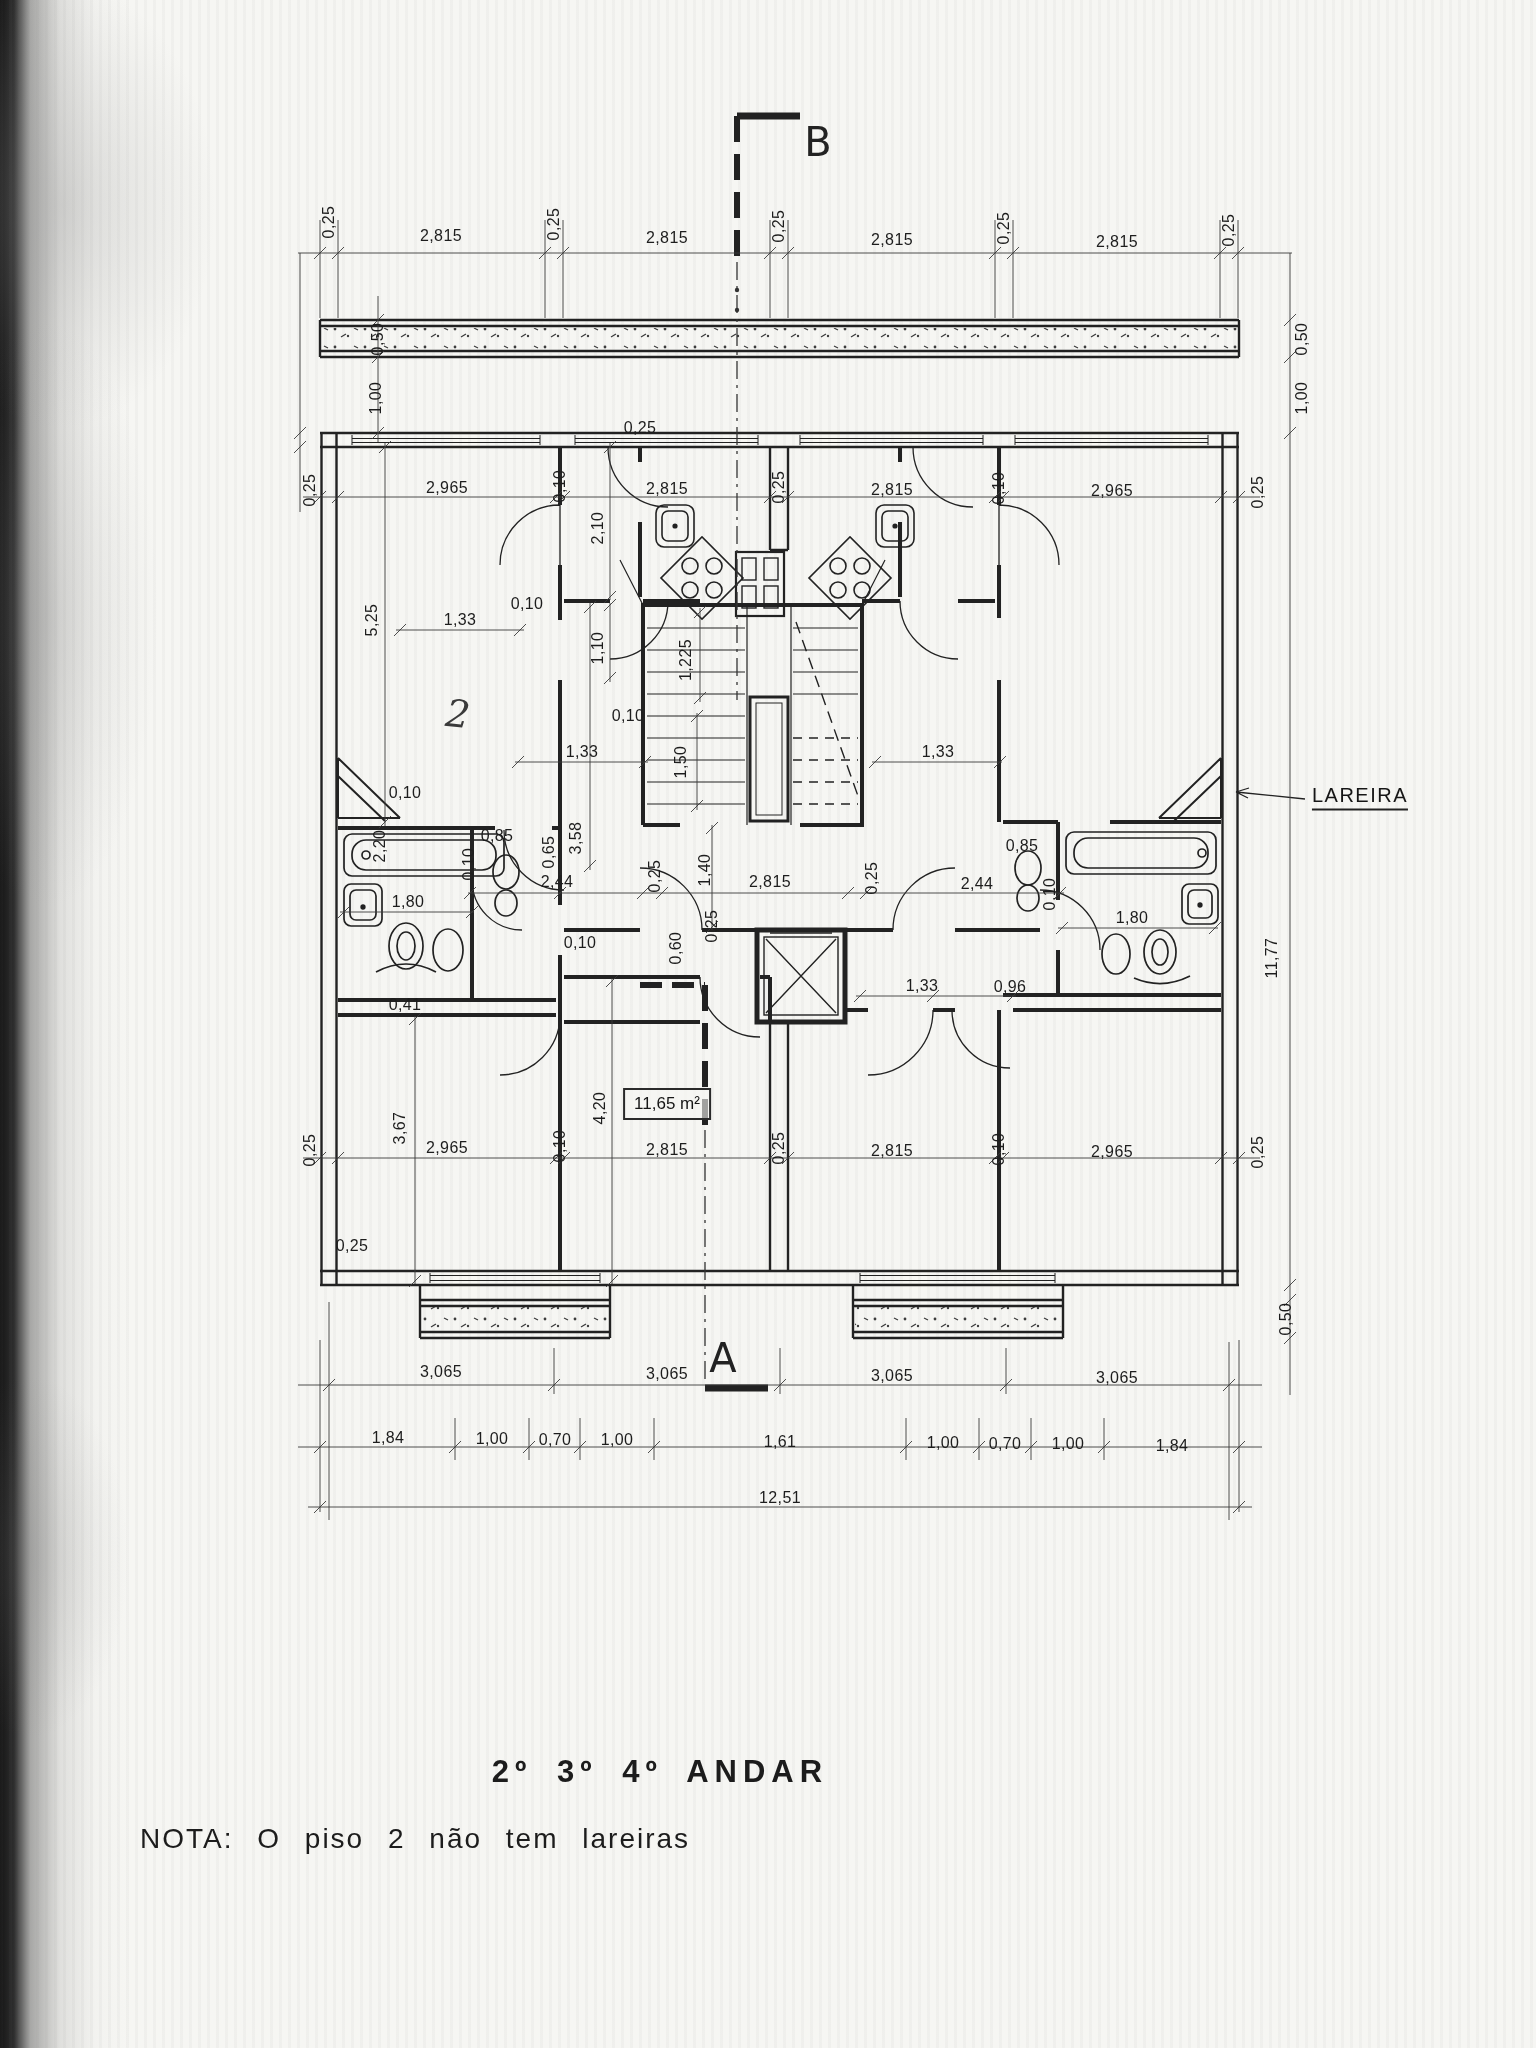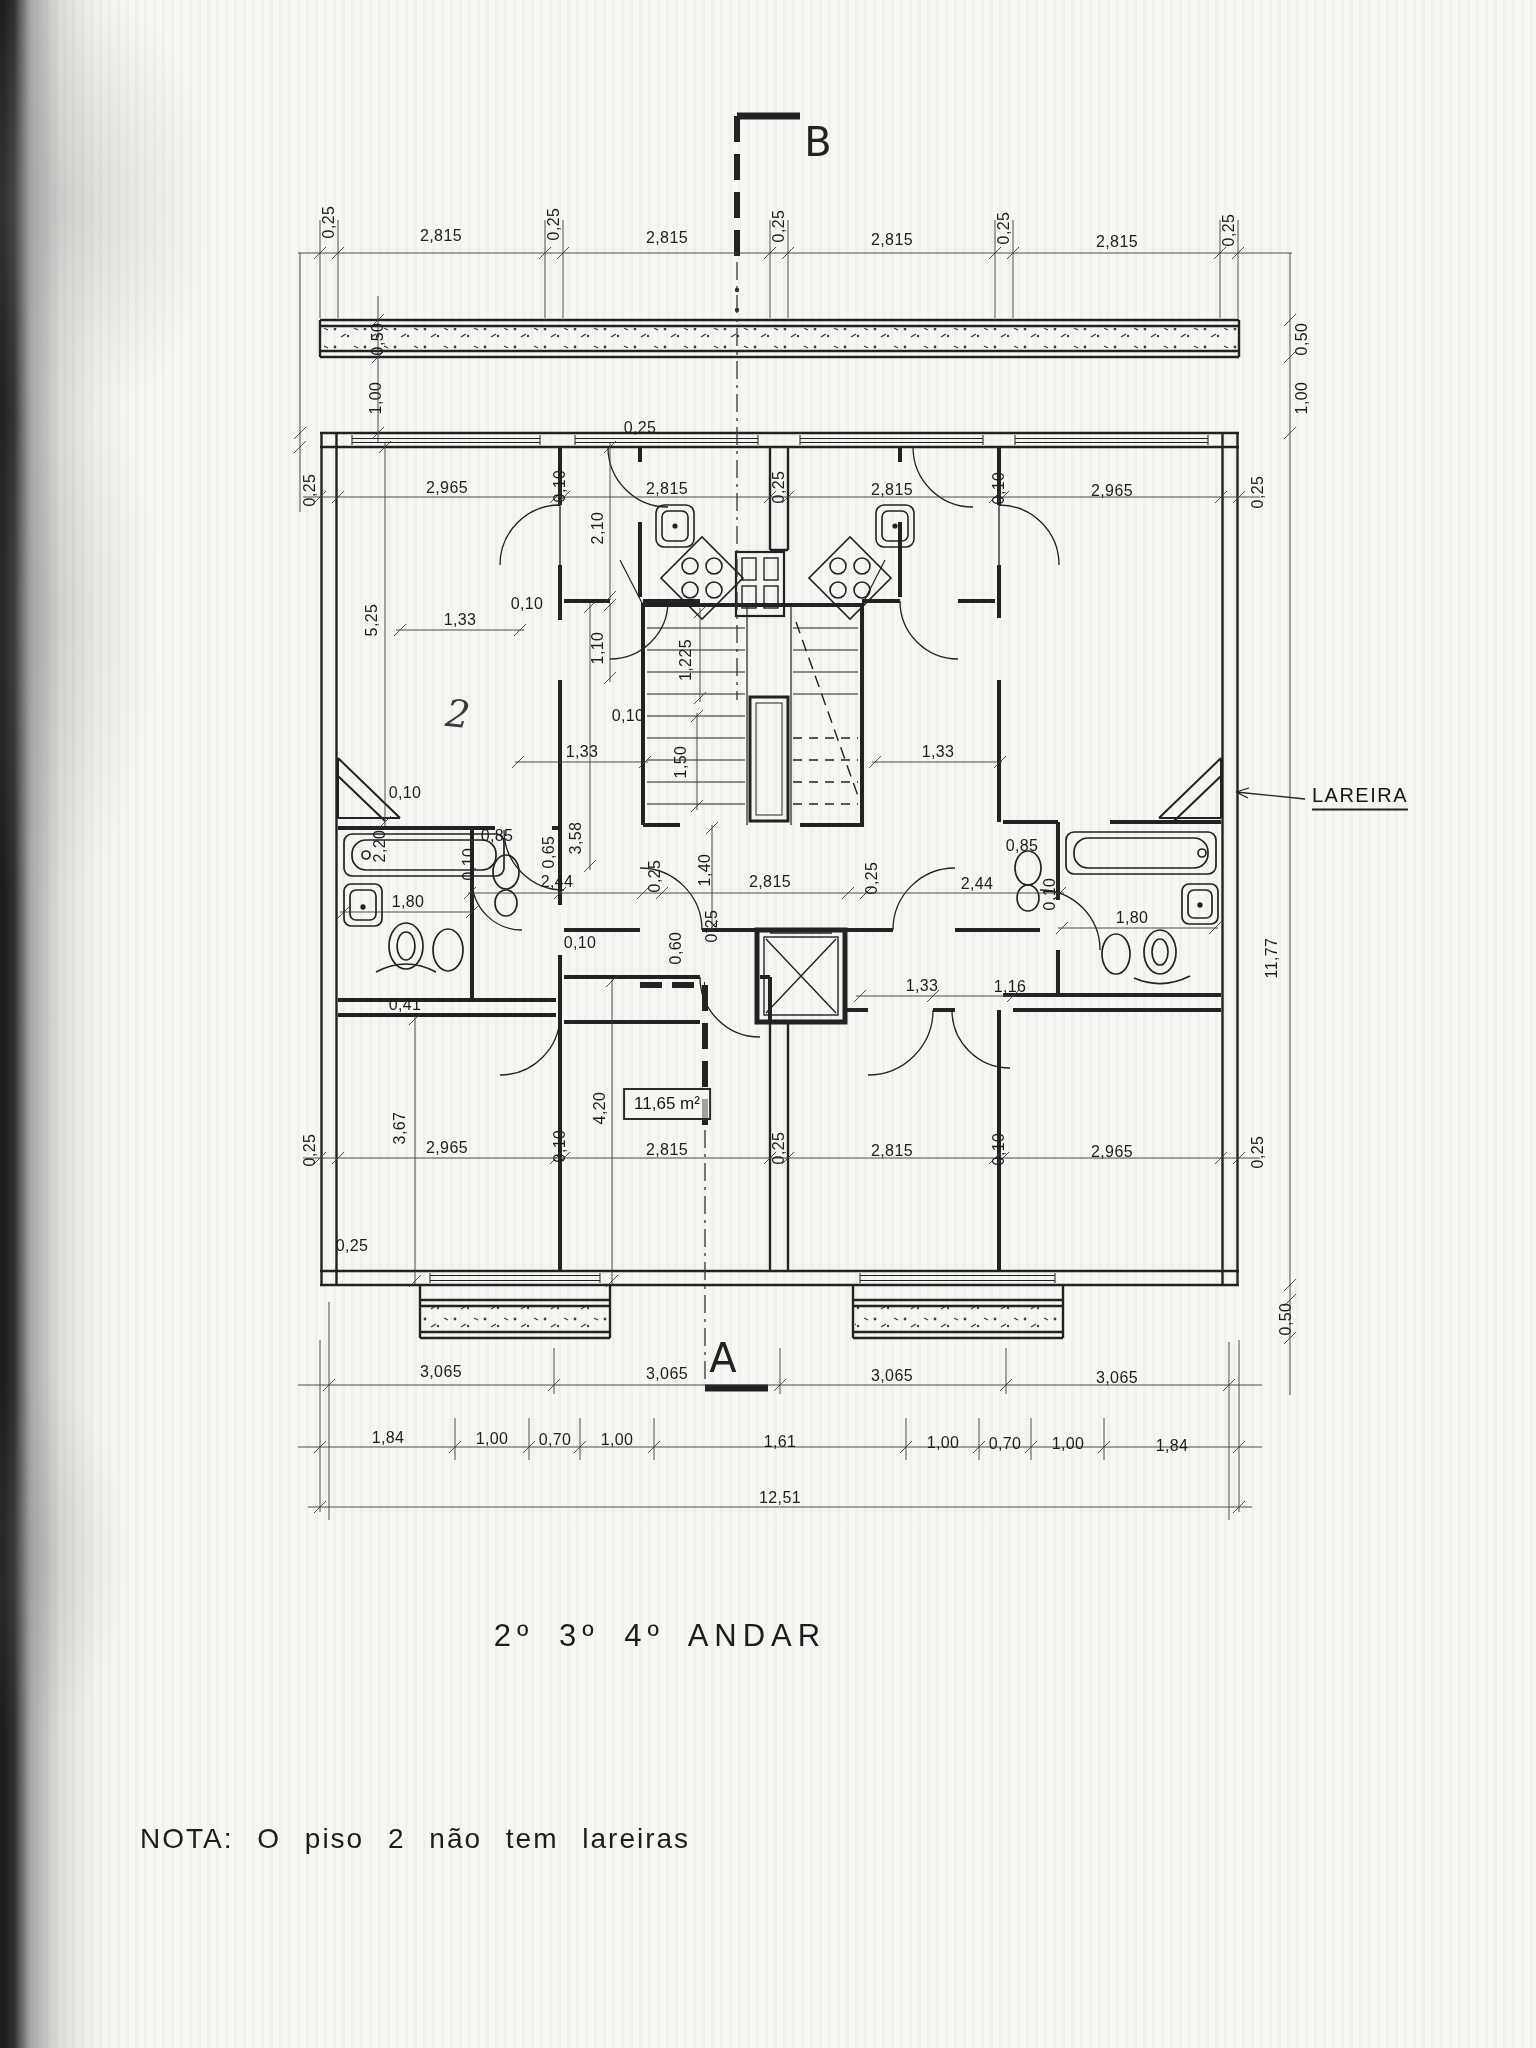--- a/index.html
+++ b/index.html
@@ -261,21 +261,21 @@
       <span class="dim" style="left: 977px; top: 884px;">2,44</span>
       <span class="dim r" style="left: 1050px; top: 894px;">0,10</span>
       <span class="dim" style="left: 1022px; top: 846px;">0,85</span>
       <span class="dim" style="left: 408px; top: 902px;">1,80</span>
       <span class="dim" style="left: 1132px; top: 918px;">1,80</span>
       <span class="dim" style="left: 580px; top: 943px;">0,10</span>
       <span class="dim r" style="left: 676px; top: 948px;">0,60</span>
       <span class="dim r" style="left: 712px; top: 926px;">0,25</span>
       <span class="dim" style="left: 405px; top: 1005px;">0,41</span>
       <span class="dim" style="left: 922px; top: 986px;">1,33</span>
-      <span class="dim" style="left: 1010px; top: 987px;">1,16</span>
+      <span class="dim" style="left: 1010px; top: 987px;">0,96</span>
       <span class="dim r" style="left: 1272px; top: 958px;">11,77</span>
       <span class="dim r" style="left: 310px; top: 1150px;">0,25</span>
       <span class="dim r" style="left: 400px; top: 1128px;">3,67</span>
       <span class="dim" style="left: 447px; top: 1148px;">2,965</span>
       <span class="dim r" style="left: 560px; top: 1146px;">0,10</span>
       <span class="dim r" style="left: 600px; top: 1108px;">4,20</span>
       <span class="dim" style="left: 667px; top: 1150px;">2,815</span>
       <span class="dim r" style="left: 779px; top: 1148px;">0,25</span>
       <span class="dim" style="left: 892px; top: 1151px;">2,815</span>
       <span class="dim r" style="left: 999px; top: 1149px;">0,10</span>
@@ -301,16 +301,16 @@
 
   <div class="sec-letter" style="left:818px;top:142px;">B</div>
   <div class="sec-letter" style="left:723px;top:1358px;">A</div>
 
   <div class="areabox" style="left:667px;top:1056px;margin-top:48px;">11,65 m²</div>
 
   <div class="lareira" style="left:1360px;top:797px;">LAREIRA</div>
 
   <div class="dim hand" style="left:458px;top:714px;">2</div>
 
-  <div class="title" style="left:660px;top:1636px;">2º 3º 4º ANDAR</div>
+  <div class="title" style="left:660px;top:1772px;font-weight:bold;">2º 3º 4º ANDAR</div>
 
   <div class="note" style="left:140px;top:1778px;margin-top:45px;">NOTA: O piso 2 não tem lareiras</div>
 </div>
 
 </body></html>

